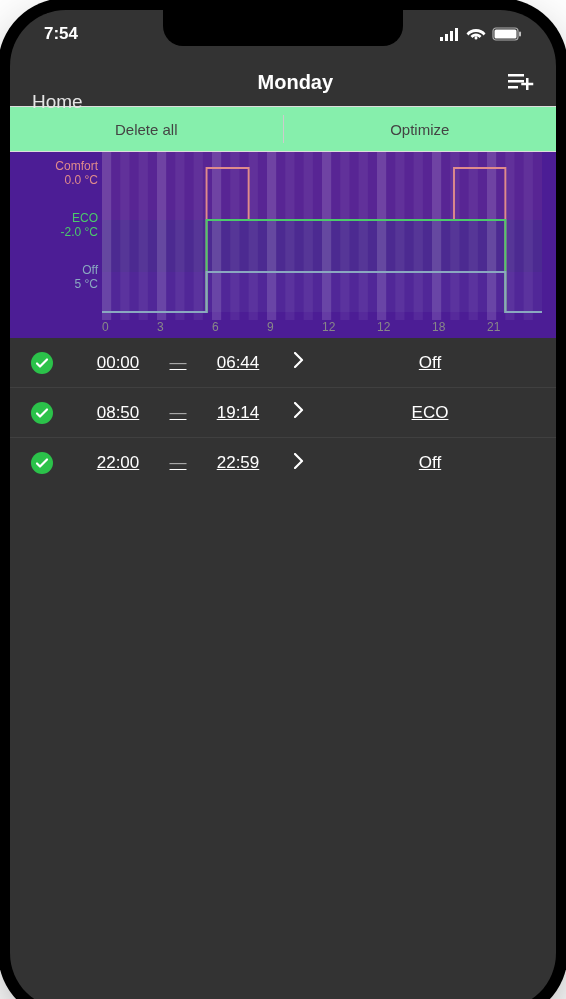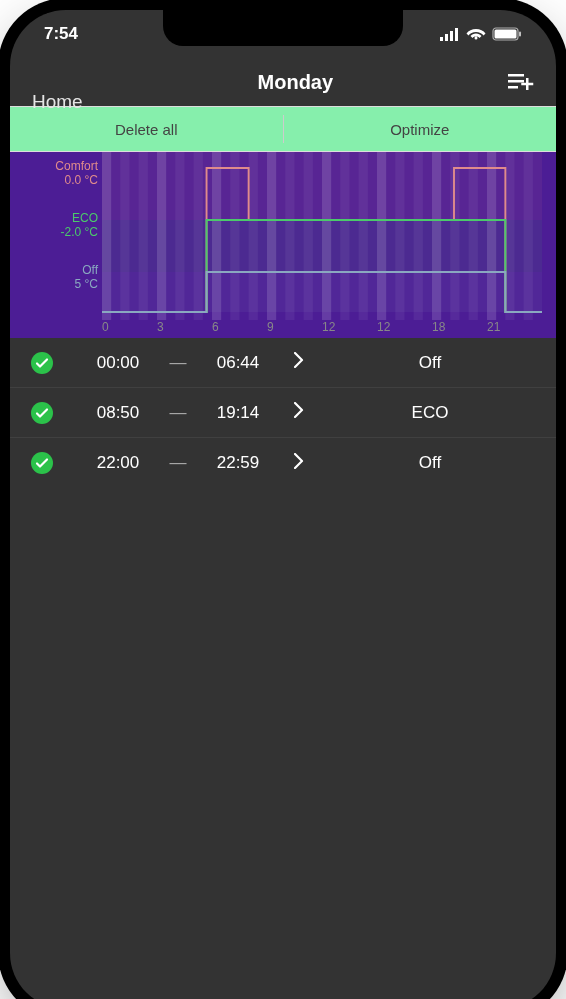--- a/index.html
+++ b/index.html
@@ -109,20 +109,21 @@
 
   .schedule-list { }
   .schedule-row {
     display: flex;
     align-items: center;
     height: 50px;
     padding: 0 20px;
     border-bottom: 1px solid #404040;
     color: #fff;
     font-size: 17px;
+    text-decoration: underline;
   }
   .schedule-row:last-child { border-bottom: none; }
   .check-icon {
     width: 24px; height: 24px;
     display: flex; align-items: center; justify-content: center;
     margin-right: 28px;
   }
   .time-cell { width: 72px; text-align: center; }
   .dash-cell { width: 48px; text-align: center; color: #aaa; }
   .chevron-cell { width: 50px; text-align: center; }

